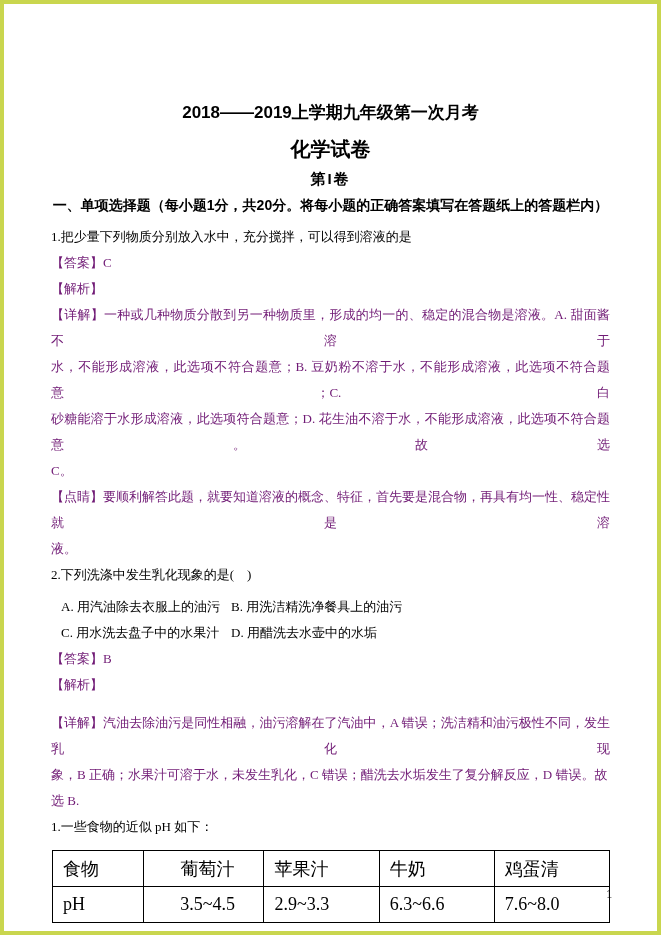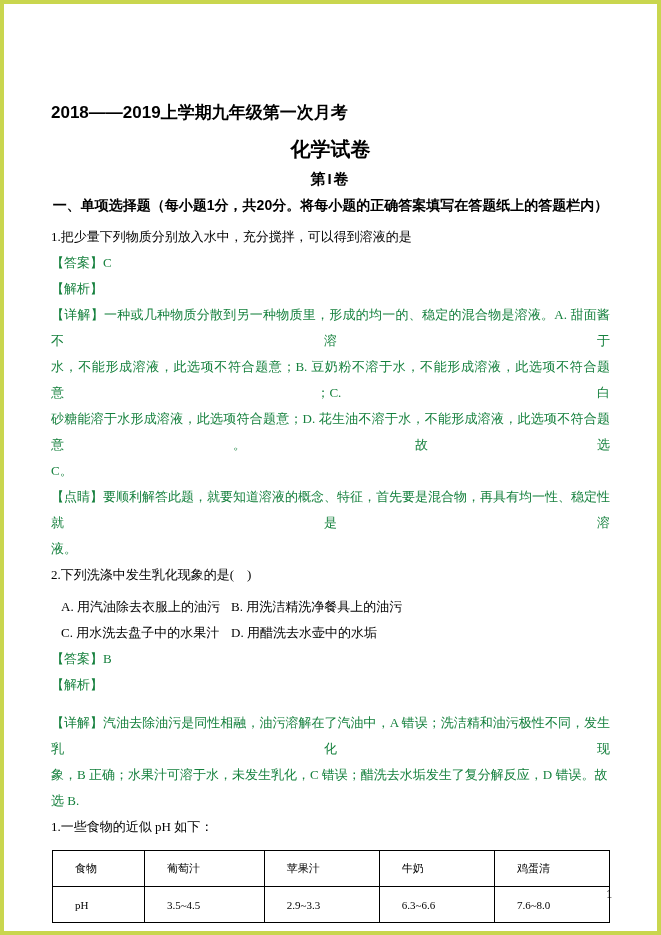--- a/index.html
+++ b/index.html
@@ -11,21 +11,21 @@
     border:4px solid #c9d64e;
     padding:0 47px;
     overflow:hidden;
     font-family:"Liberation Serif","DejaVu Serif",serif;
     color:#000;
     font-size:13px;
   }
   .doc-title {
     margin-top:97px;
     font-size:17px; font-weight:bold;
-    line-height:24px; 
+    line-height:24px; text-align:center;
     font-family:"Liberation Sans","DejaVu Sans",sans-serif;
   }
   .doc-subtitle {
     margin-top:10px;
     font-size:20px; font-weight:bold;
     line-height:28px; text-align:center;
     font-family:"Liberation Sans","DejaVu Sans",sans-serif;
   }
   .volume {
     margin-top:5px;
@@ -35,42 +35,42 @@
   }
   .section-heading {
     margin-top:5px;
     font-size:14px; font-weight:bold;
     line-height:20px;
     font-family:"Liberation Sans","DejaVu Sans",sans-serif;
     text-align:center;
   }
   .bline { line-height:26px; margin:0; }
   .q1-stem { margin-top:9px; }
-  .red { color:#15803d; }
+  .red { color:#701a75; }
   .jline { text-align:justify; text-align-last:justify; }
   .options-row { padding-left:10px; }
   .opt-q1 { display:inline-block; width:75px; }
   .opt-q1:last-child { width:auto; }
   .opt-wide { display:inline-block; width:170px; }
   .mt3 { margin-top:6px; }
   .mt5 { margin-top:12px; }
   .ptable {
     border-collapse:collapse;
     margin-top:10px; margin-left:1px;
     table-layout:fixed;
   }
   .ptable td {
     border:1px solid #000;
     height:35px;
-    font-size:11px;
-    padding:0 2px 0 22px;
+    font-size:18px;
+    padding:0 2px 0 10px;
     vertical-align:middle;
     overflow:hidden;
   }
-  .c0 { width:81px; } .c1 { width:111px; } .c2 { width:105px; }
+  .c0 { width:81px; } .c1 { width:111px;text-align:center; } .c2 { width:105px; }
   .c3 { width:105px; } .c4 { width:105px; }
   .page-num {
     position:absolute;
     left:602px; top:882px;
     font-size:13px; line-height:16px;
   }
 </style>
 </head>
 <body>
 

